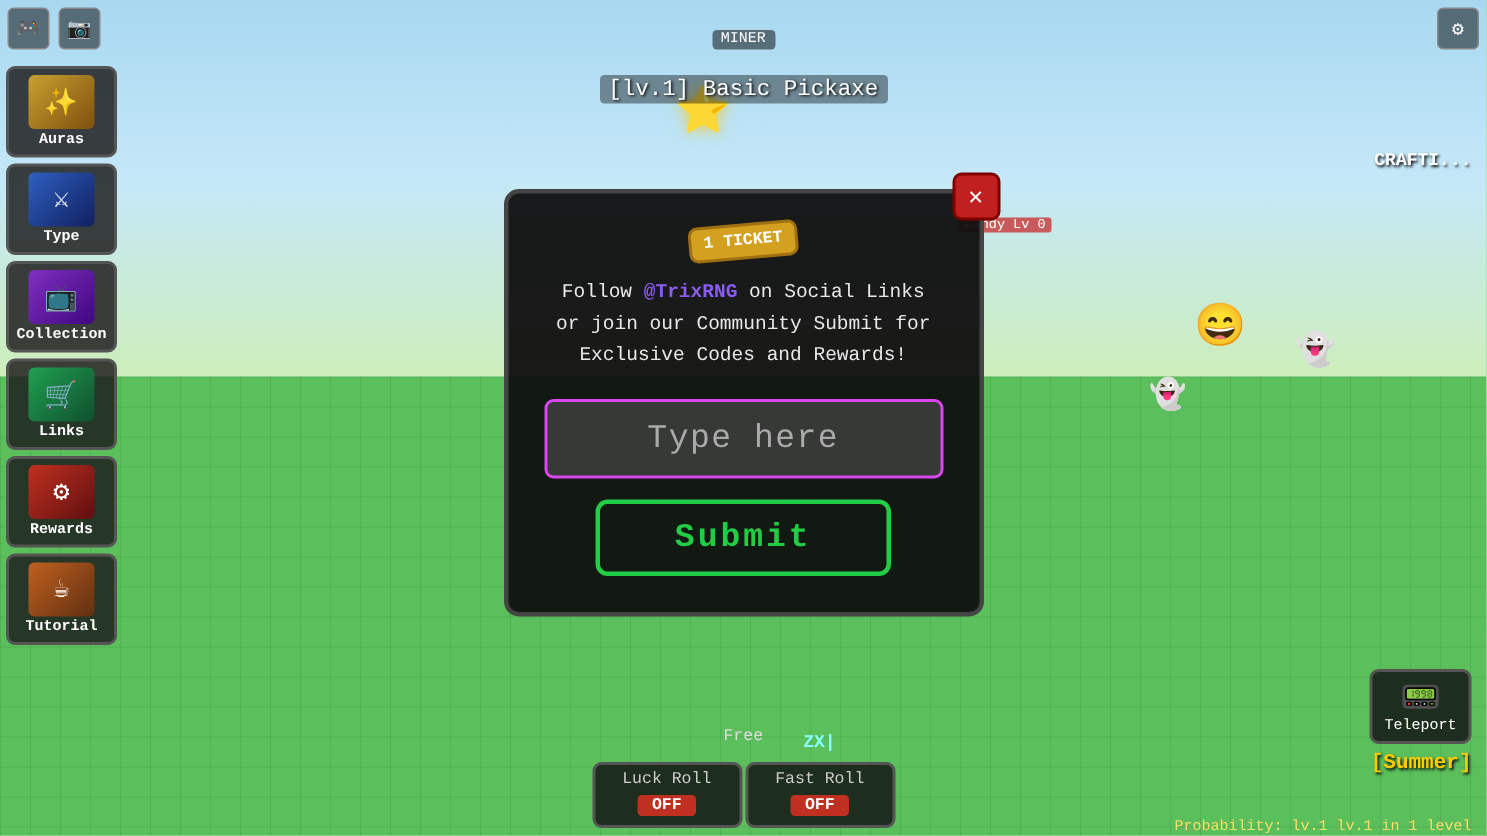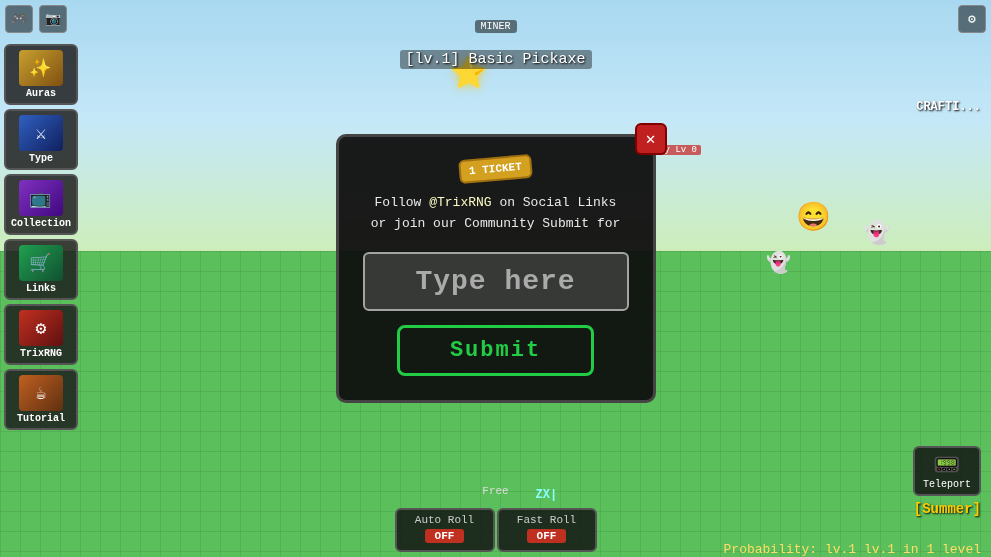--- a/index.html
+++ b/index.html
@@ -217,38 +217,37 @@
 
     .modal-description {
       color: #e8e8e8;
       font-size: 13px;
       line-height: 1.6;
       margin-bottom: 18px;
       font-family: 'Courier New', monospace;
     }
 
     .highlight-user {
-      color: #fef9c3;
-      font-weight: normal;
+      color: #8b5cf6;
+      font-weight: bold;
     }
 
     .code-input {
       width: 100%;
       background: rgba(80,80,80,0.6);
-      border: 2px solid #a3a3a3;
+      border: 2px solid #d946ef;
       border-radius: 6px;
       padding: 12px 16px;
       color: #ccc;
-      font-size: 28px;
+      font-size: 22px;
       font-family: 'Courier New', monospace;
       text-align: center;
       margin-bottom: 14px;
       outline: none;
       letter-spacing: 1px;
-      font-weight: bold;
     }
 
     .code-input::placeholder {
       color: #aaa;
     }
 
     .submit-btn {
       background: transparent;
       border: 3px solid #22cc44;
       border-radius: 8px;
@@ -425,21 +424,21 @@
       padding: 0 4px;
       border-radius: 2px;
       z-index: 20;
     }
 
     .chat-box {
       position: absolute;
       bottom: 0;
       right: 10px;
       color: #ffdd66;
-      font-size: 13px;
+      font-size: 10px;
       font-family: 'Courier New', monospace;
       z-index: 10;
       text-align: right;
       margin-top: 31px;
     }
   </style>
 </head>
 <body>
 
 <div class="game-bg">
@@ -473,21 +472,21 @@
   <div class="sidebar-btn">
     <div class="icon-box icon-collection">📺</div>
     <span>Collection</span>
   </div>
   <div class="sidebar-btn">
     <div class="icon-box icon-shop">🛒</div>
     <span>Links</span>
   </div>
   <div class="sidebar-btn">
     <div class="icon-box icon-settings">⚙</div>
-    <span>TrixRNG</span>
+    <span>Rewards</span>
   </div>
   <div class="sidebar-btn">
     <div class="icon-box icon-tutorial">☕</div>
     <span>Tutorial</span>
   </div>
 </div>
 
 <div class="crafting-label">CRAFTI...</div>
 
 <div class="ghost-decor" style="right: 160px; top: 200px;">😄</div>
@@ -506,38 +505,39 @@
 
     
     <div class="modal-header-area">
       <div class="ticket-badge">1 TICKET</div>
     </div>
 
     
     <div class="modal-description">
       <span>Follow </span><span class="highlight-user">@TrixRNG</span><span> on Social Links</span><br>
       <span>or join our Community Submit for</span><br>
+      <span>Exclusive Codes and Rewards!</span>
     </div>
 
     
     <input type="text" class="code-input" placeholder="Type here" style="">
 
     
     <button class="submit-btn">Submit</button>
 
   </div>
 </div>
 
 <div class="bottom-free-label">Free</div>
 
 <div class="zx-label">ZX|</div>
 
 <div class="bottom-bar">
   <div class="bottom-panel">
-    <div class="bottom-label">Auto Roll</div>
+    <div class="bottom-label">Luck Roll</div>
     <div class="bottom-off-badge">OFF</div>
   </div>
   <div class="bottom-panel">
     <div class="bottom-label">Fast Roll</div>
     <div class="bottom-off-badge">OFF</div>
   </div>
 </div>
 
 <div class="right-panel">
   <div class="teleport-btn">

